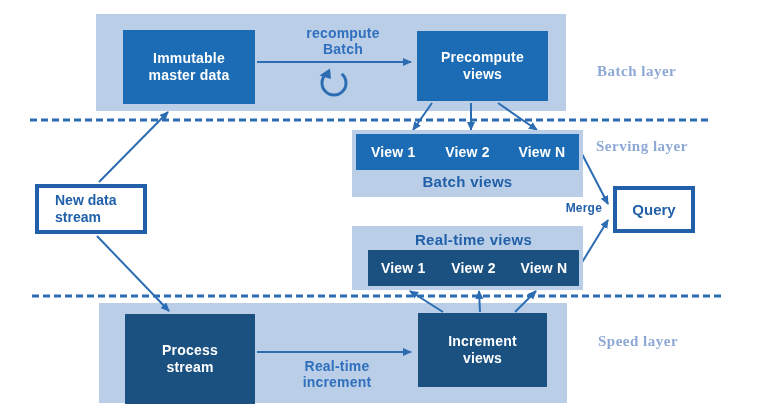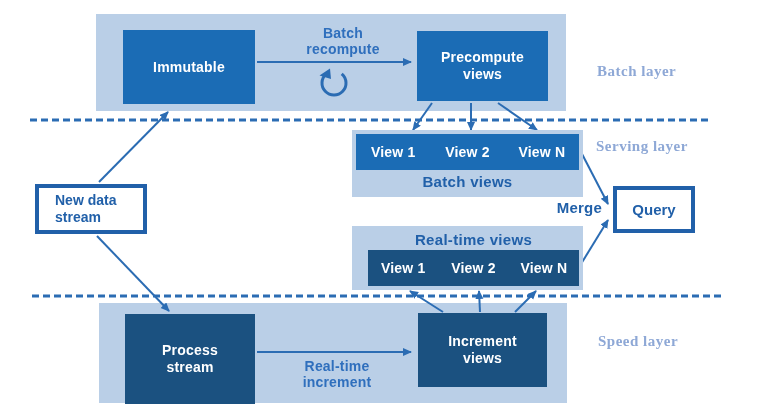--- a/index.html
+++ b/index.html
@@ -48,21 +48,21 @@
   .viewcell.navy{background:var(--boxNavy);}
   .grouplabel{
     flex:1;display:flex;align-items:center;justify-content:center;
     color:var(--textDark);font-size:15px;letter-spacing:.3px;
   }
   .edgelabel{
     position:absolute;color:var(--textMedium);font-size:14px;line-height:16px;text-align:center;letter-spacing:.2px;
   }
   .l-batchrecompute{left:293px;top:25px;width:100px;}
   .l-realtimeincrement{left:287px;top:358px;width:100px;}
-  .l-merge{left:544px;top:200px;width:58px;text-align:right;color:var(--textDark);font-size:15px;}
+  .l-merge{left:544px;top:200px;width:58px;text-align:right;color:var(--textDark);font-size:12px;}
   .layerlabel{
     position:absolute;color:var(--layerLabel);font-size:15px;letter-spacing:.5px;font-family:Liberation Serif, serif;
   }
   .l-batch{left:597px;top:63px;}
   .l-serving{left:596px;top:138px;}
   .l-speed{left:598px;top:333px;}
   svg.overlay{position:absolute;left:0;top:0;pointer-events:none;}
 </style>
 </head>
 <body>
@@ -98,28 +98,29 @@
     </g>
 
     <g>
       <path d="M 341.7 73.8 A 12 12 0 1 1 326.3 73.8" stroke="#2b6cb3" stroke-width="3" fill="none"></path>
       <path d="M 319.5 75.5 L 330 68.5 L 331 79 z" fill="#2b6cb3"></path>
     </g>
   </svg>
 
   <div class="node medium n-immutable">
     <span>Immutable</span>
+    <span>master data</span>
   </div>
   <div class="node medium n-precompute">
     <span>Precompute</span>
     <span>views</span>
   </div>
   <div class="edgelabel l-batchrecompute">
+    <span style="display:block">recompute</span>
     <span style="display:block">Batch</span>
-    <span style="display:block">recompute</span>
   </div>
   <div class="layerlabel l-batch">Batch layer</div>
 
   <div class="container c-serving">
     <div class="viewrow">
       <div class="viewcell medium">View 1</div>
       <div class="viewcell medium">View 2</div>
       <div class="viewcell medium">View N</div>
     </div>
     <div class="grouplabel">Batch views</div>

